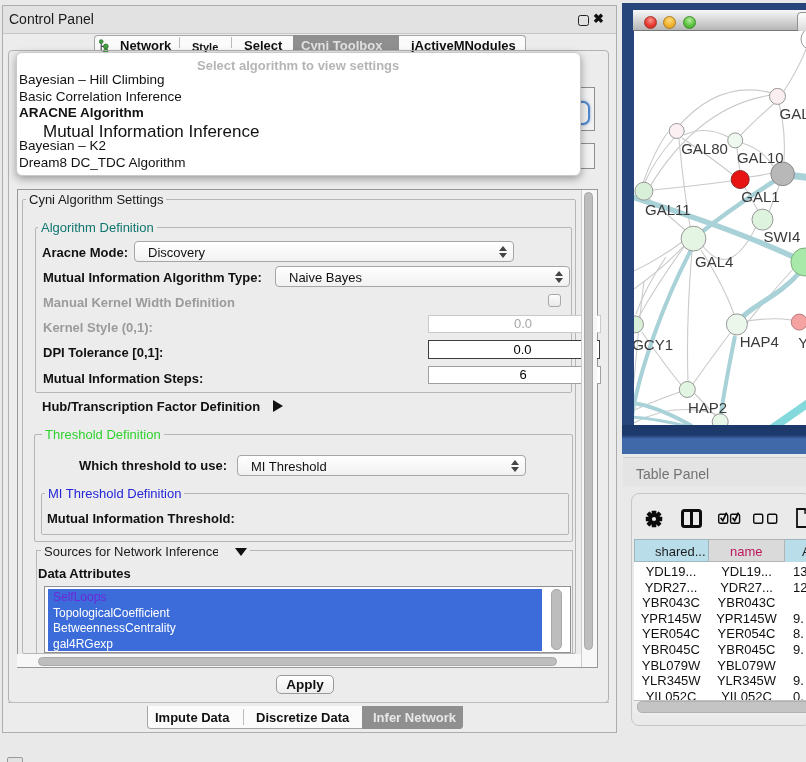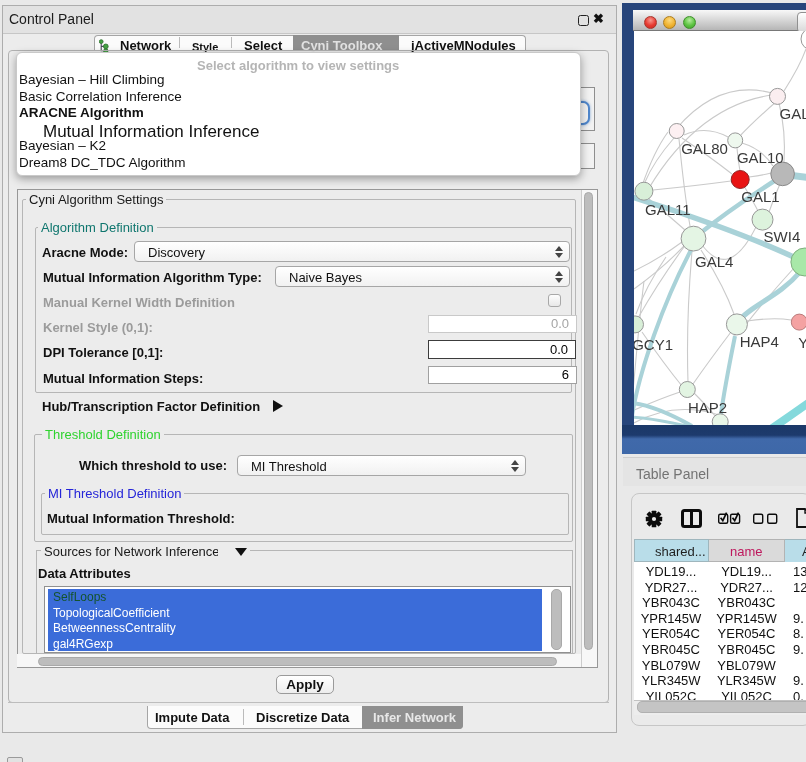--- a/index.html
+++ b/index.html
@@ -1,20 +1,20 @@
 <!DOCTYPE html>
 <html><head><meta charset="utf-8">
 <style>
 html,body{margin:0;padding:0;}
 #root{position:relative;width:806px;height:762px;background:#e9e9e9;font-family:"Liberation Sans",sans-serif;overflow:hidden;}
 .abs{position:absolute;}
 .lbl{position:absolute;font-size:13px;color:#111;white-space:nowrap;}
 .bold{font-weight:bold;}
 .gray{color:#9b9b9b;}
-.field{position:absolute;background:#fff;border:1px solid #a0a0a0;font-size:13px;text-align:right;}
+.field{position:absolute;background:#fff;border:1px solid #a0a0a0;font-size:13px;text-align:center;padding-left:24px;}
 .combo{position:absolute;background:linear-gradient(#ffffff,#f1f1f1);border:1px solid #a6a6a6;border-radius:4px;font-size:13px;color:#111;}
 .grp{position:absolute;border:1px solid #b6b6b6;border-radius:2px;}
 .grplbl{position:absolute;font-size:13px;background:#ececec;padding:0 3px;white-space:nowrap;}
 .spin{position:absolute;right:6px;top:3px;width:9px;height:14px;}
 .spin:before{content:"";position:absolute;left:1px;top:1px;border-left:4px solid transparent;border-right:4px solid transparent;border-bottom:5px solid #444;}
 .spin:after{content:"";position:absolute;left:1px;bottom:1px;border-left:4px solid transparent;border-right:4px solid transparent;border-top:5px solid #444;}
 </style></head>
 <body>
 <div id="root">
 
@@ -50,21 +50,21 @@
 <div class="abs" style="left:574px;top:101px;width:16px;height:24px;border:2.5px solid #4f86cb;border-radius:7px;background:#f2f2f2;box-sizing:border-box;box-shadow:0 0 3px rgba(80,134,203,0.7);"></div>
 <div class="abs" style="left:560px;top:142.5px;width:35px;height:26px;border:1px solid #8e8e8e;background:#f2f2f2;box-sizing:border-box;"></div>
 
 <div class="grp" style="left:22px;top:199px;width:552px;height:453px;"></div>
 <div class="grplbl" style="left:26px;top:192px;color:#1a1a1a;">Cyni Algorithm Settings</div>
 
 <div class="grp" style="left:35px;top:227px;width:535px;height:164px;"></div>
 <div class="grplbl" style="left:38px;top:220px;color:#0f766e;">Algorithm Definition</div>
 
 <div class="lbl bold" style="left:42px;top:245px;">Aracne Mode:</div>
-<div class="combo" style="left:134px;top:241px;width:436px;height:21px;box-sizing:border-box;">
+<div class="combo" style="left:134px;top:241px;width:380px;height:21px;box-sizing:border-box;">
       <span style="position:absolute;left:13px;top:3px;">Discovery</span>
       <span class="spin"></span>
     </div>
 <div class="lbl bold" style="left:43px;top:270px;">Mutual Information Algorithm Type:</div>
 <div class="combo" style="left:275px;top:266px;width:295px;height:21px;box-sizing:border-box;">
       <span style="position:absolute;left:13px;top:3px;">Naive Bayes</span>
       <span class="spin"></span>
     </div>
 <div class="lbl bold gray" style="left:43px;top:295px;">Manual Kernel Width Definition</div>
 <div class="abs" style="left:548px;top:294px;width:11px;height:11px;border:1px solid #a8a8a8;border-radius:3px;background:linear-gradient(#fdfdfd,#e8e8e8);"></div>
@@ -90,21 +90,21 @@
 <div class="lbl bold" style="left:47px;top:511px;">Mutual Information Threshold:</div>
 
 <div class="abs" style="left:36px;top:550px;width:535px;height:102px;border:1px solid #b6b6b6;border-bottom:none;"></div>
 <div class="grplbl" style="left:41px;top:544px;color:#1a1a1a;">Sources for Network Inference</div>
 <div class="abs" style="left:218px;top:546px;width:32px;height:11px;background:#ececec;"></div>
 <div class="abs" style="left:235px;top:547.5px;width:0;height:0;border-left:6.5px solid transparent;border-right:6.5px solid transparent;border-top:8px solid #111;"></div>
 <div class="lbl bold" style="left:38px;top:566px;">Data Attributes</div>
 
 <div class="abs" style="left:44px;top:586px;width:527px;height:67px;background:#fff;border:1px solid #909090;box-sizing:border-box;"></div>
 <div class="abs" style="left:48px;top:588.5px;width:494px;height:62px;background:#3b6cd9;"></div>
-<div class="lbl" style="left:53px;top:590px;color:#14532d;font-size:12px;">SelfLoops</div>
+<div class="lbl" style="left:53px;top:590px;color:#6d28d9;font-size:12px;">SelfLoops</div>
 <div class="lbl" style="left:53px;top:605.5px;color:#fff;font-size:12px;">TopologicalCoefficient</div>
 <div class="lbl" style="left:53px;top:621px;color:#fff;font-size:12px;">BetweennessCentrality</div>
 <div class="lbl" style="left:53px;top:636.5px;color:#fff;font-size:12px;">gal4RGexp</div>
 <div class="abs" style="left:551px;top:589px;width:11px;height:61px;background:#bdbdbd;border:1px solid #a9a9a9;border-radius:5px;box-sizing:border-box;"></div>
 
 <div class="abs" style="left:581px;top:190px;width:16px;height:477px;background:#f7f7f7;border-left:1px solid #ccc;box-sizing:border-box;"></div>
 <div class="abs" style="left:584px;top:192px;width:9px;height:458px;background:#bdbdbd;border:1px solid #a9a9a9;border-radius:4.5px;box-sizing:border-box;"></div>
 <div class="abs" style="left:17px;top:654px;width:564px;height:13px;background:#f7f7f7;"></div>
 <div class="abs" style="left:38px;top:656.5px;width:519px;height:9px;background:#bdbdbd;border:1px solid #a9a9a9;border-radius:4.5px;box-sizing:border-box;"></div>
 <div class="abs" style="left:17px;top:667px;width:580px;height:1px;background:#979797;"></div>

